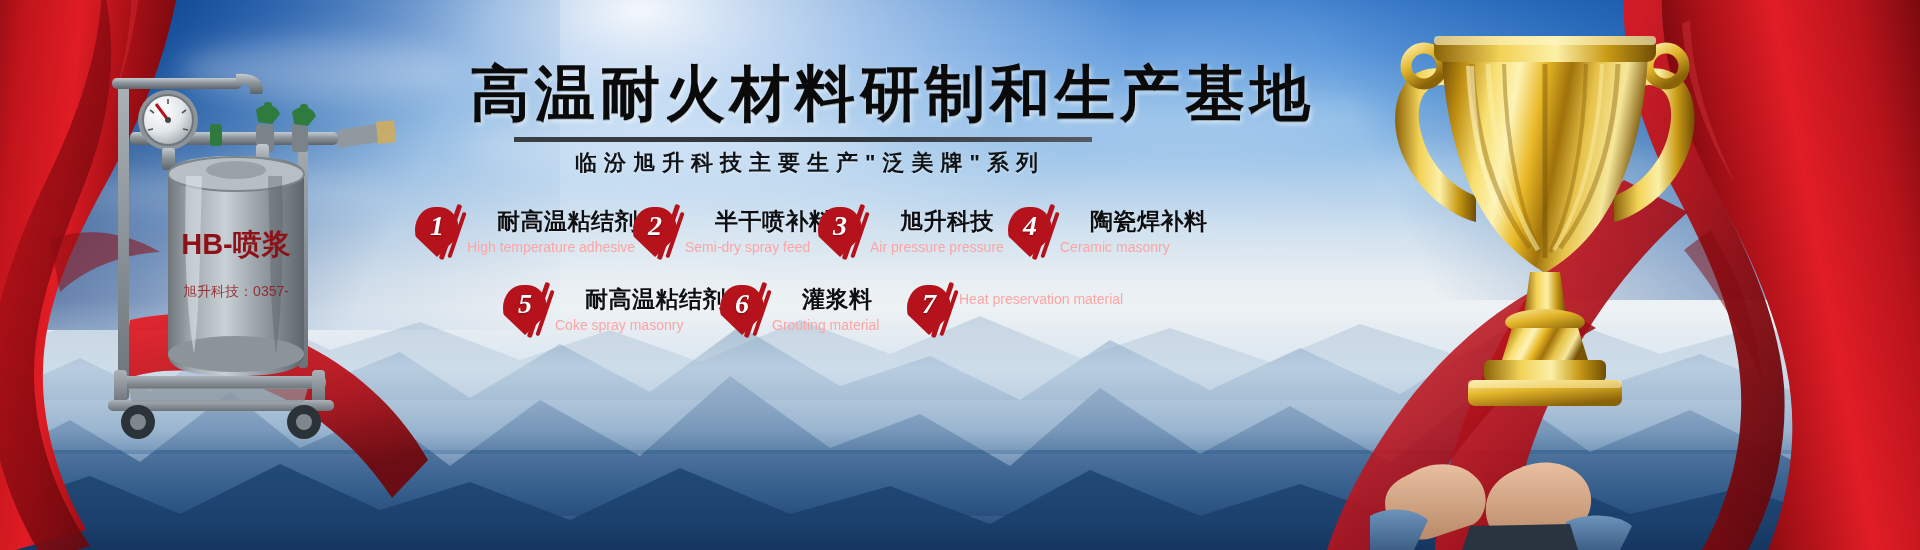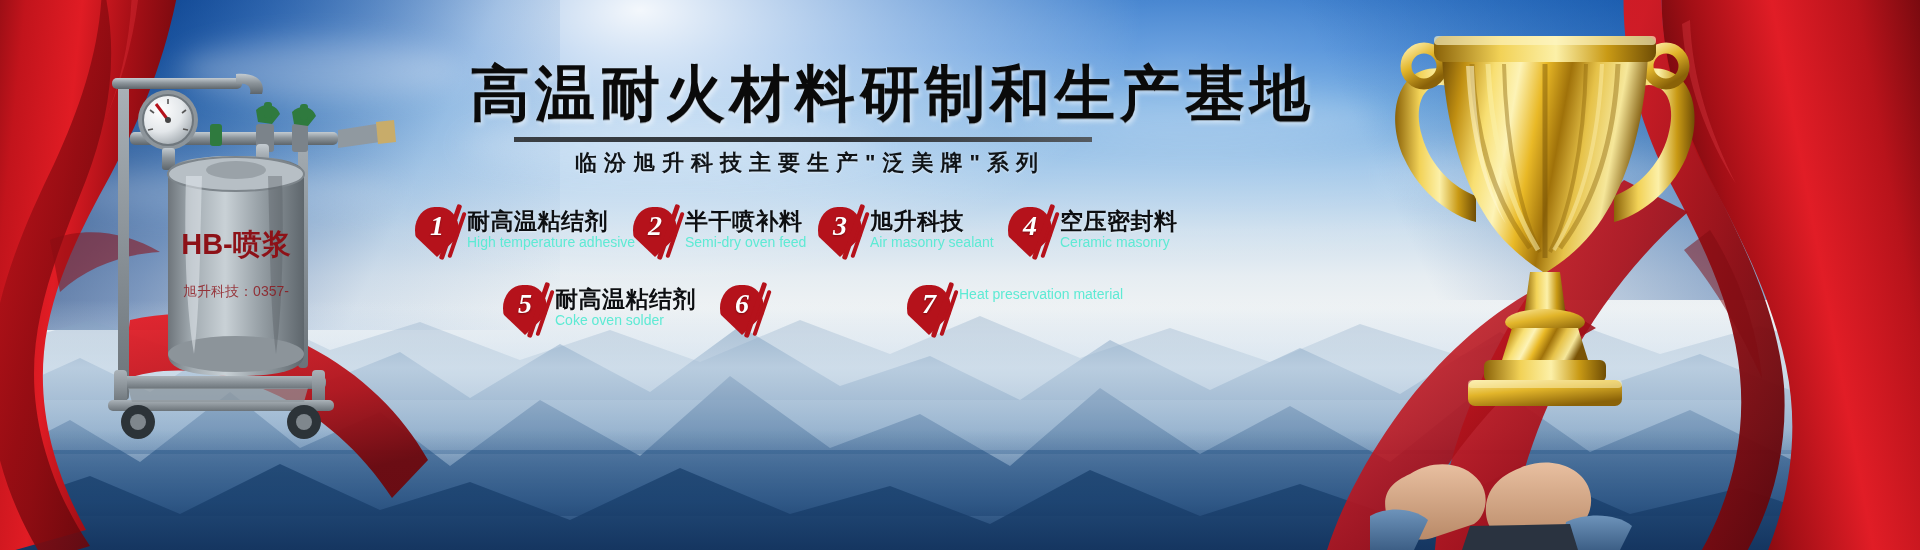--- a/index.html
+++ b/index.html
@@ -133,25 +133,26 @@
     position:absolute;left:40px;top:4px;width:4px;height:48px;
     background:#b5121b;transform:rotate(19deg);border-radius:2px;
   }
 
   .labels{padding-top:1px;}
   .cn{
     font-family:"Liberation Sans","DejaVu Sans",sans-serif;
     font-size:23px;font-weight:bold;color:#0d0f12;letter-spacing:.5px;
     white-space:nowrap;line-height:1.15;
     text-shadow:0 1px 2px rgba(255,255,255,.45);
+    margin-left:30px;
   }
   .en{
     font-family:"Liberation Sans","DejaVu Sans",sans-serif;
-    font-size:14px;font-weight:normal;color:#5eead4;letter-spacing:0px;
-    white-space:nowrap;
+    font-size:14px;font-weight:normal;color:#fca5a5;letter-spacing:0px;
+    white-space:nowrap;margin-top:5px;
   }
 
   
   .i1{left:415px;top:207px;}
   .i2{left:633px;top:207px;}
   .i3{left:818px;top:207px;}
   .i4{left:1008px;top:207px;}
   .i5{left:503px;top:285px;}
   .i6{left:720px;top:285px;}
   .i7{left:907px;top:285px;}
@@ -451,70 +452,74 @@
 
       <div class="item i2">
         <div class="badge">
           <div class="shield"></div>
           <div class="num">2</div>
           <div class="slash"></div>
             <div class="slash2"></div>
         </div>
         <div class="labels">
           <div class="cn">半干喷补料</div>
-          <div class="en">Semi-dry oven feed</div>
+          <div class="en">Semi-dry spray feed</div>
         </div>
       </div>
 
       <div class="item i3">
         <div class="badge">
           <div class="shield"></div>
           <div class="num">3</div>
           <div class="slash"></div>
             <div class="slash2"></div>
         </div>
         <div class="labels">
           <div class="cn">旭升科技</div>
-          <div class="en">Air masonry sealant</div>
+          <div class="en">Air pressure pressure</div>
         </div>
       </div>
 
       <div class="item i4">
         <div class="badge">
           <div class="shield"></div>
           <div class="num">4</div>
           <div class="slash"></div>
             <div class="slash2"></div>
         </div>
         <div class="labels">
-          <div class="cn">空压密封料</div>
+          <div class="cn">陶瓷焊补料</div>
           <div class="en">Ceramic masonry</div>
         </div>
       </div>
 
       <div class="item i5">
         <div class="badge">
           <div class="shield"></div>
           <div class="num">5</div>
           <div class="slash"></div>
             <div class="slash2"></div>
         </div>
         <div class="labels">
           <div class="cn">耐高温粘结剂</div>
-          <div class="en">Coke oven solder</div>
+          <div class="en">Coke spray masonry</div>
         </div>
       </div>
 
       <div class="item i6">
         <div class="badge">
           <div class="shield"></div>
           <div class="num">6</div>
           <div class="slash"></div>
             <div class="slash2"></div>
         </div>
+        <div class="labels">
+          <div class="cn">灌浆料</div>
+          <div class="en">Grouting material</div>
+        </div>
       </div>
 
       <div class="item i7">
         <div class="badge">
           <div class="shield"></div>
           <div class="num">7</div>
           <div class="slash"></div>
             <div class="slash2"></div>
         </div>
         <div class="labels">

